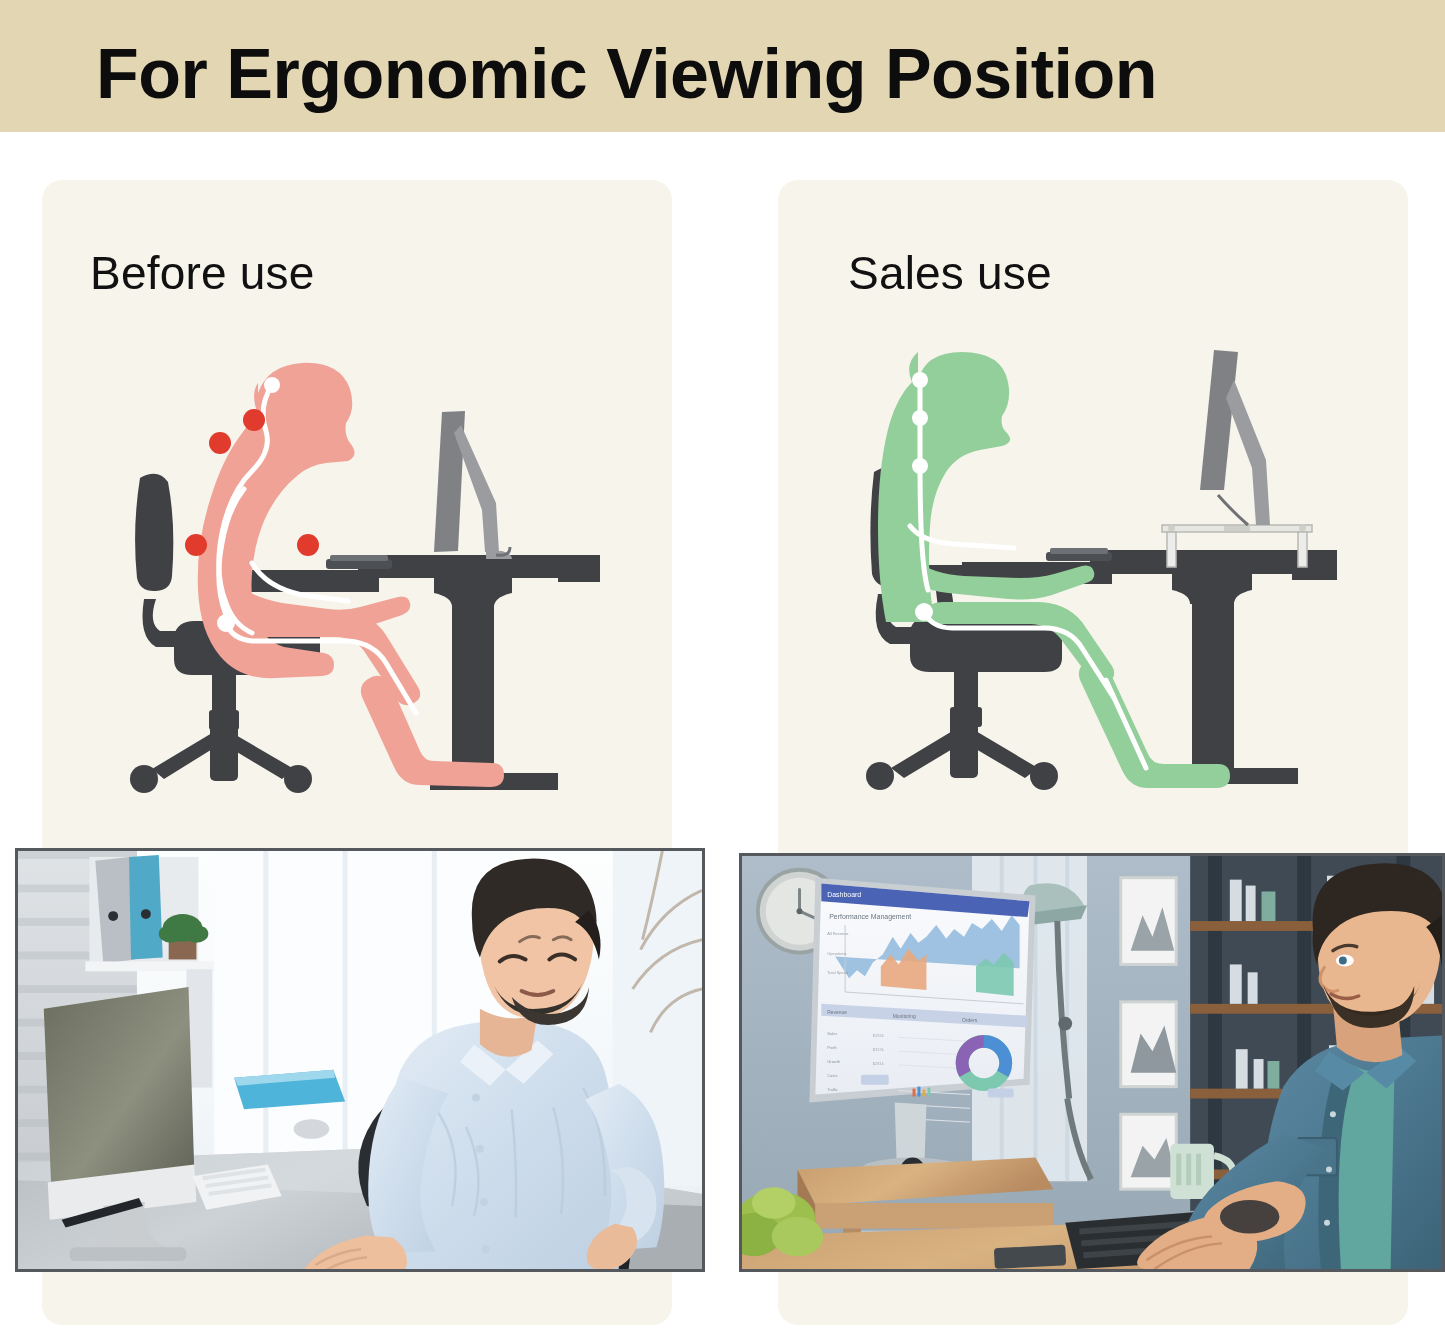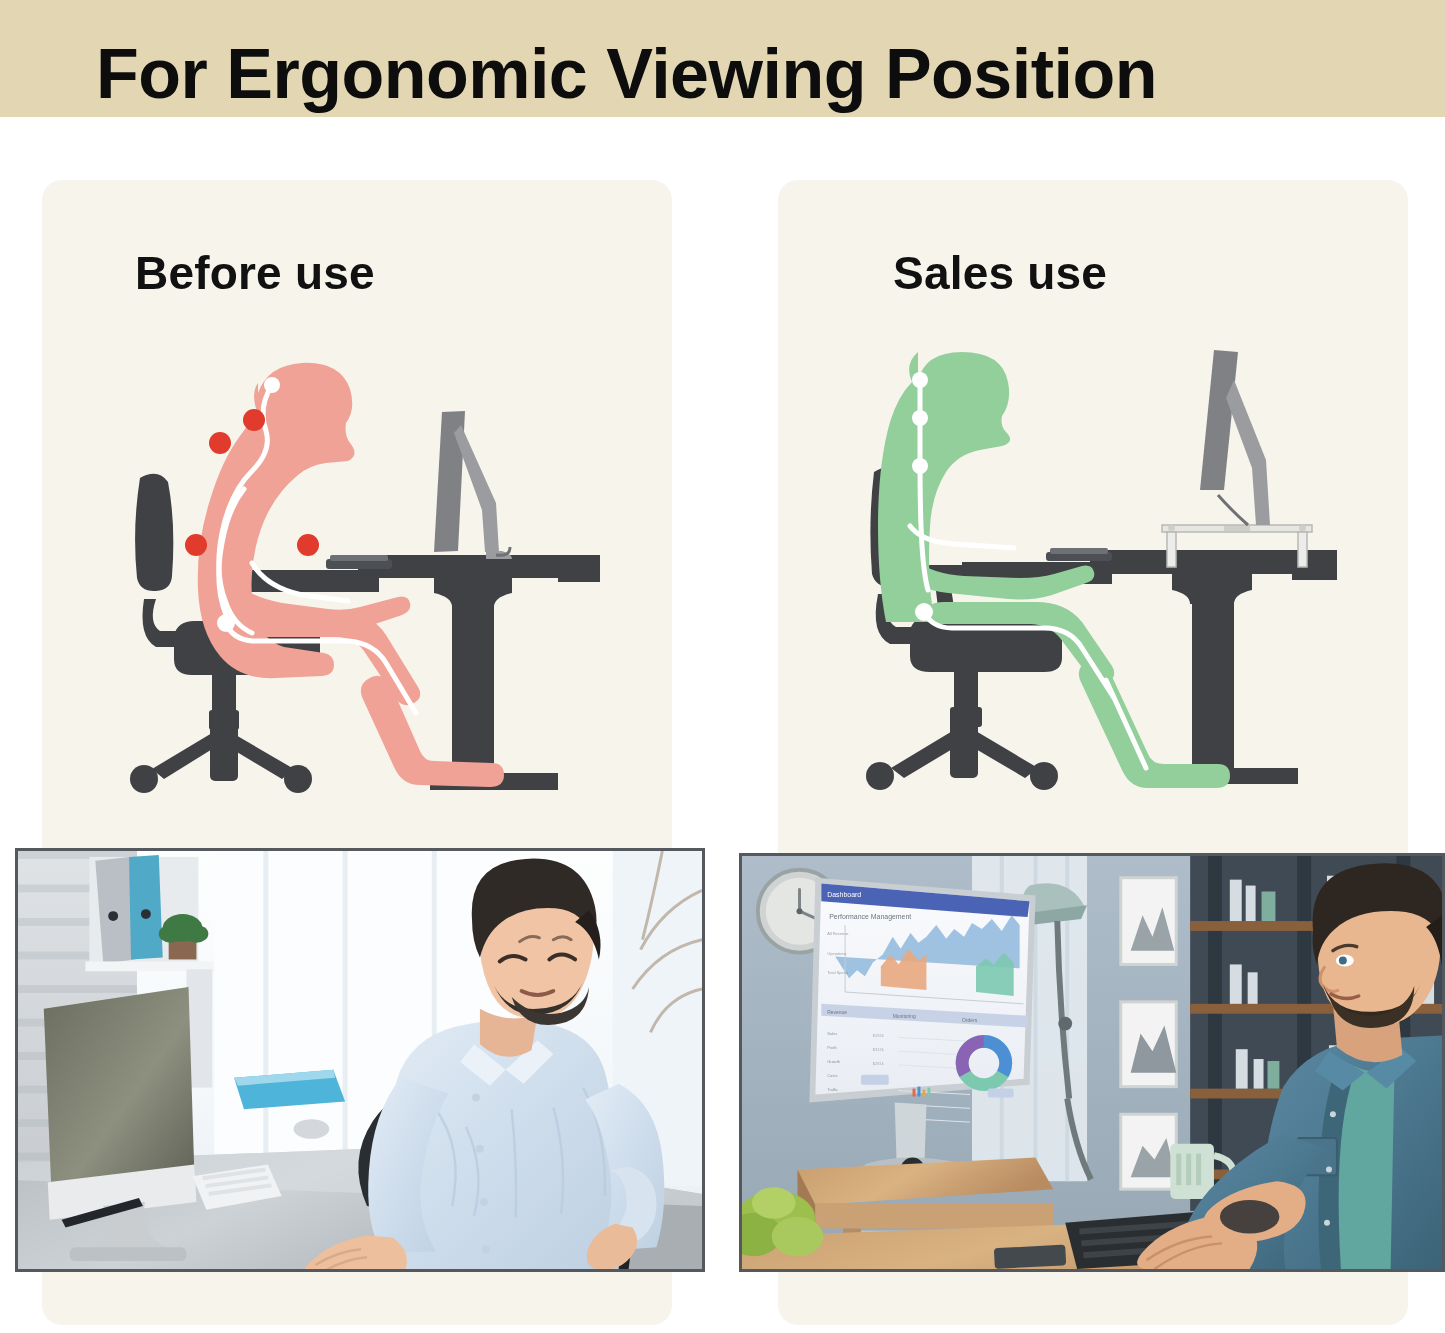--- a/index.html
+++ b/index.html
@@ -7,41 +7,41 @@
   body{
     width:1445px;height:1333px;
     background:#ffffff;
     font-family:"Liberation Sans","DejaVu Sans",sans-serif;
     overflow:hidden;
     position:relative;
   }
 
   
   #header-banner{
-    position:absolute;left:0;top:0;width:1445px;height:117px;
+    position:absolute;left:0;top:0;width:1445px;height:132px;
     background:#e3d6b2;
   }
   #page-title{
     position:absolute;left:96px;top:24px;
     font-size:70px;font-weight:bold;letter-spacing:-0.5px;
     color:#0d0d0d;line-height:100px;white-space:nowrap;
   }
 
   
   .panel{
     position:absolute;top:180px;width:630px;height:1145px;
     background:#f7f4ec;border-radius:20px;
   }
   #panel-before{left:42px;}
   #panel-after{left:778px;}
 
   .panel-label{
     position:absolute;top:246px;
-    font-size:46px;font-weight:bold;color:#111111;
-    white-space:nowrap;letter-spacing:0.2px;margin-left:45px;
+    font-size:46px;font-weight:normal;color:#111111;
+    white-space:nowrap;letter-spacing:0.2px;
   }
   #label-before{left:90px;}
   #label-after{left:848px;}
 
   
   #illus-before{position:absolute;left:130px;top:355px;width:470px;height:470px;}
   #illus-after{position:absolute;left:862px;top:350px;width:475px;height:475px;}
 
   
   .photo{

